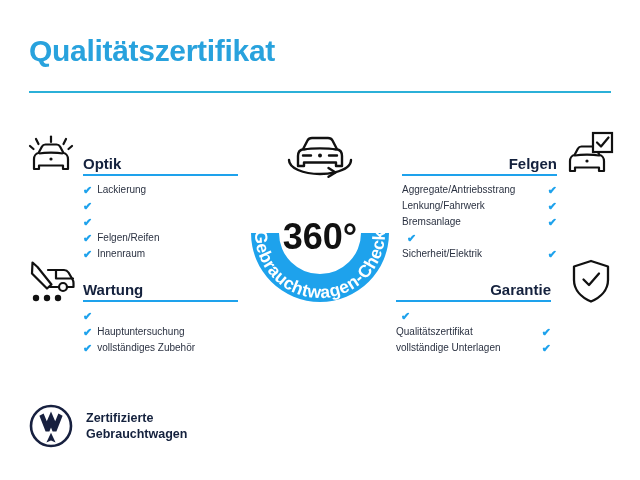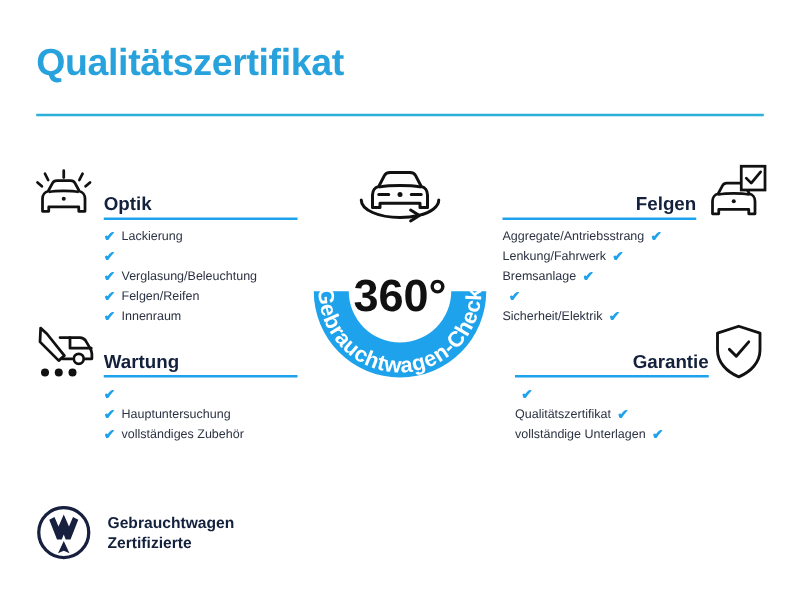--- a/index.html
+++ b/index.html
@@ -49,27 +49,27 @@
 
   
   .sec-left .sec-title{left:0;}
   .sec-left .sec-rule{width:100%;}
   .sec-left .item{justify-content:flex-start;}
   .sec-left .check{margin-right:5px;}
 
   
   .sec-right .sec-title{right:0;}
   .sec-right .sec-rule{width:100%;}
-  .sec-right .item{justify-content:flex-start;}
+  .sec-right .item{justify-content:space-between;}
   .sec-right .check{margin-left:5px;order:2;}
 
   #sec-optik   {left:83px; top:148px; width:155px;}
   #sec-wartung {left:83px; top:274px; width:155px;text-align:center;}
   #sec-technik {left:402px;top:148px; width:155px;}
-  #sec-garantie{left:412px;top:274px; width:155px;text-decoration:underline;}
+  #sec-garantie{left:396px;top:274px; width:155px;text-decoration:underline;}
 
   
   .icon-box{position:absolute;}
   #icon-optik   {left:26px; top:131px; width:50px;height:44px;}
   #icon-wartung {left:26px; top:258px; width:50px;height:46px;}
   #icon-technik {left:566px;top:130px; width:48px;height:46px;}
   #icon-garantie{left:570px;top:258px; width:42px;height:46px;}
 
   
   .badge{
@@ -123,21 +123,20 @@
     <div class="items">
       <div class="item">
         <span class="check">✔</span>
         <span>Lackierung</span>
       </div>
       <div class="item">
         <span class="check">✔</span>
       </div>
       <div class="item">
         <span class="check">✔</span>
-        <span>Verglasung/Beleuchtung</span>
       </div>
       <div class="item">
         <span class="check">✔</span>
         <span>Felgen/Reifen</span>
       </div>
       <div class="item">
         <span class="check">✔</span>
         <span>Innenraum</span>
       </div>
     </div>
@@ -285,18 +284,18 @@
     <div class="vw-mark">
       <svg viewBox="0 0 44 44" width="44" height="44">
         <circle cx="22" cy="22" r="20" fill="none" stroke="#17203f" stroke-width="2.6"></circle>
         <path d="M22 7.5 L26.2 17.2 L29.4 9.6 L33.6 11.8 L27.4 27.5
                  L23.6 27.5 L22 23.6 L20.4 27.5 L16.6 27.5 L10.4 11.8
                  L14.6 9.6 L17.8 17.2 Z
                  M22 28.8 L26.6 38.5 L22 36.6 L17.4 38.5 Z" fill="#17203f"></path>
       </svg>
     </div>
     <div class="footer-text">
+      <div>Zertifizierte</div>
       <div>Gebrauchtwagen</div>
-      <div>Zertifizierte</div>
     </div>
   </div>
 
 </div>
 
 </body></html>

